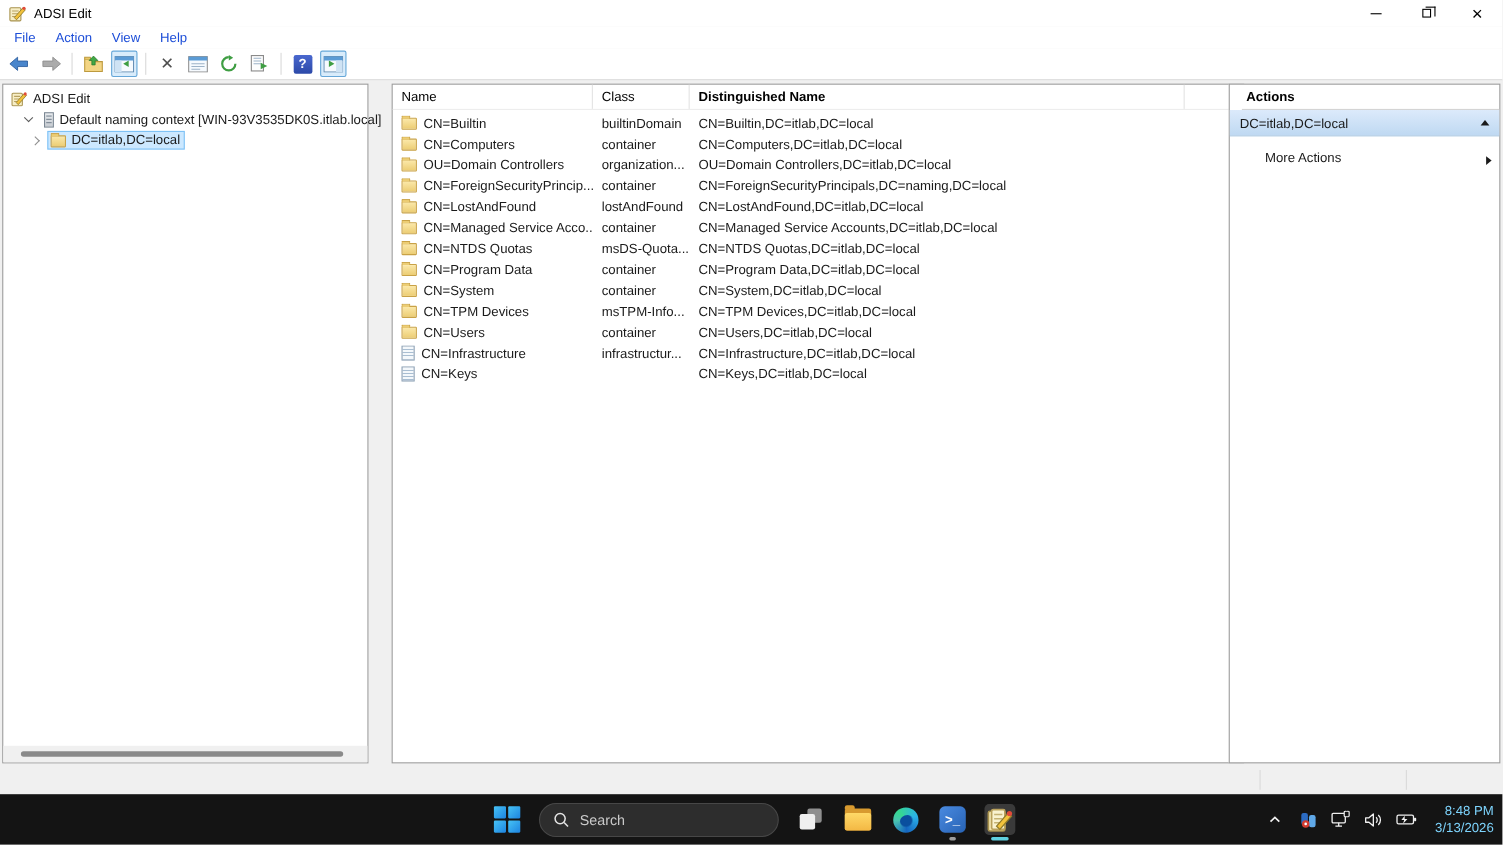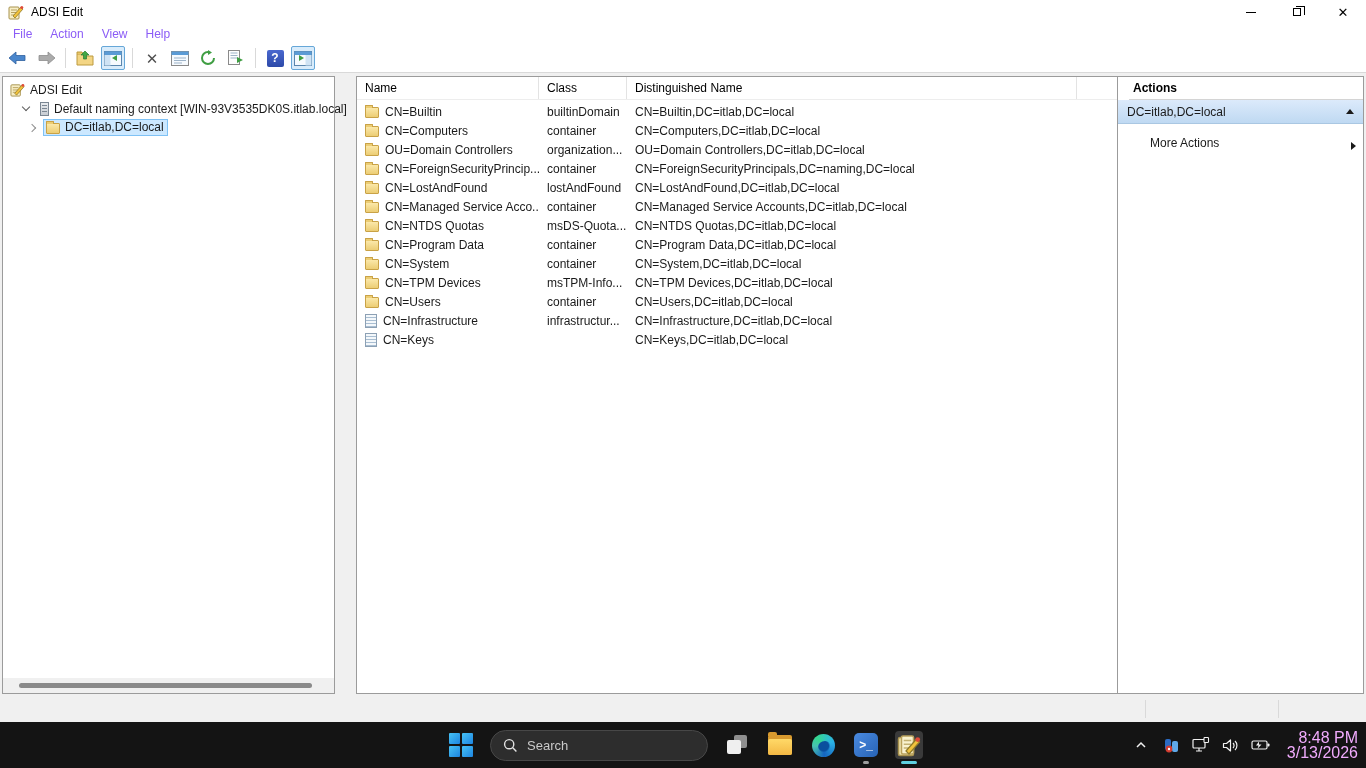--- a/index.html
+++ b/index.html
@@ -21,21 +21,21 @@
   .min-glyph { width:10px; height:1px; background:#000; display:block; }
   .restore-glyph { width:8px; height:8px; border:1px solid #000; position:relative; background:#fff; display:block; }
   .restore-glyph::before { content:""; position:absolute; left:2px; top:-3px; width:8px; height:8px; border:1px solid #000; border-left:none; border-bottom:none; }
   .close-glyph { font-size:13px; color:#000; line-height:1; }
 
   
   .menubar {
     position:absolute; left:0; top:24px; width:1366px; height:20px;
     background:#ffffff; display:flex; align-items:center; padding-left:4px;
   }
-  .menu-item { padding:2px 9px; color:#8b5cf6;text-align:center; }
+  .menu-item { padding:2px 9px; color:#1d4ed8;text-align:center; }
 
   
   .toolbar {
     position:absolute; left:0; top:44px; width:1366px; height:29px;
     background:#ffffff; border-bottom:1px solid #d9d9d9;
     display:flex; align-items:center; padding-left:6px; gap:4px;
   }
   .tb-btn { width:24px; height:24px; display:flex; align-items:center; justify-content:center; border:1px solid transparent; border-radius:2px; }
   .tb-btn.toggled { background:#d9ecfb; border:1px solid #66a7d8; }
   .tb-sep { width:1px; height:20px; background:#d9d9d9; margin:0 3px; }
@@ -64,21 +64,21 @@
   .server-icon::before { content:""; position:absolute; left:1px; top:2px; width:5px; height:1px; background:#7b8793; box-shadow:0 3px 0 #7b8793, 0 6px 0 #7b8793; }
   .folder-icon { width:14px; height:11px; background:linear-gradient(#fbe8a9,#eccd74); border:1px solid #c9a246; border-radius:1px; position:relative; flex:none; margin-top:2px; }
   .folder-icon::before { content:""; position:absolute; top:-3px; left:-1px; width:6px; height:2px; background:#eccd74; border:1px solid #c9a246; border-bottom:none; border-radius:1px 1px 0 0; }
   .ledger-icon { width:12px; height:14px; flex:none; border:1px solid #8ca0b4; background:repeating-linear-gradient(#f4f8fb 0 2px, #a9bed2 2px 3px); }
 
   
   .list-header { display:flex; height:23px; align-items:center; border-bottom:1px solid #ededed; color:#000; }
   .hcell { height:100%; display:flex; align-items:center; padding-left:8px; border-right:1px solid #e3e3e3; }
   .hcell.c-name { width:182px; }
   .hcell.c-class { width:88px; }
-  .hcell.c-dn { width:450px; }
+  .hcell.c-dn { width:450px;font-weight:bold; }
   .hcell.c-rest { flex:1; border-right:none; }
   .list-row { display:flex; height:19px; align-items:center; white-space:nowrap; }
   .cell { overflow:hidden; white-space:nowrap; }
   .cell.c-name { width:182px; padding-left:8px; display:flex; align-items:flex-start; gap:6px; }
   .cell.c-class { width:88px; padding-left:8px; }
   .cell.c-dn { flex:1; padding-left:8px; }
 
   
   .actions-title { height:23px; display:flex; align-items:center; padding-left:4px; font-weight:bold; color:#000; border-bottom:1px solid #d4d4d4;margin-left:11px; }
   .actions-section { height:24px; display:flex; align-items:center; padding:0 9px; background:linear-gradient(#dceafb,#bfd9f2); border-bottom:1px solid #aac7e2; }
@@ -118,21 +118,21 @@
   .explorer-icon .back::before { content:""; position:absolute; top:-3px; left:0; width:9px; height:4px; background:#d89a2f; border-radius:2px 2px 0 0; }
   .explorer-icon .front { position:absolute; left:0; top:4px; width:24px; height:16px; background:linear-gradient(#ffd968,#f3b844); border-radius:2px; }
 
   .edge-icon { width:23px; height:23px; border-radius:50%; background:conic-gradient(from -40deg,#35d890,#2bb3e8 30%,#1565c0 60%,#49c3b1 85%,#35d890); position:relative; overflow:hidden; }
   .edge-icon::before { content:""; position:absolute; left:6px; top:7px; width:14px; height:12px; border-radius:50%; background:radial-gradient(circle at 40% 40%, #0a4f9e 0 45%, transparent 60%); }
 
   .ps-icon { width:24px; height:24px; border-radius:5px; background:linear-gradient(135deg,#4a8ae0,#2763b5); color:#fff; display:flex; align-items:center; justify-content:center; font-weight:bold; font-size:12px; letter-spacing:0; }
 
   .tb-right { position:absolute; right:8px; top:0; height:46px; display:flex; align-items:center; gap:10px; }
   .tray-glyph { display:flex; align-items:center; justify-content:center; width:20px; height:20px; }
-  .clock { text-align:right; color:#f0abfc; font-size:16px; line-height:15px; padding-left:6px; }
+  .clock { text-align:right; color:#7dd3fc; font-size:12px; line-height:15px; padding-left:6px; }
 </style>
 </head>
 <body>
 
 <div class="titlebar">
   <svg class="app-icon" viewBox="0 0 16 16">
     <rect x="1" y="3" width="10" height="12" rx="1" fill="#f7eec6" stroke="#a8924e"></rect>
     <rect x="2.5" y="5" width="7" height="1" fill="#b9a express15c" opacity="0"></rect>
     <path d="M3 6h6M3 8.5h6M3 11h6" stroke="#b7a160" stroke-width="1"></path>
     <path d="M5 12 L13 3 L15 5 L7 14 Z" fill="#f2c23c" stroke="#8f7a2a" stroke-width="0.8"></path>

